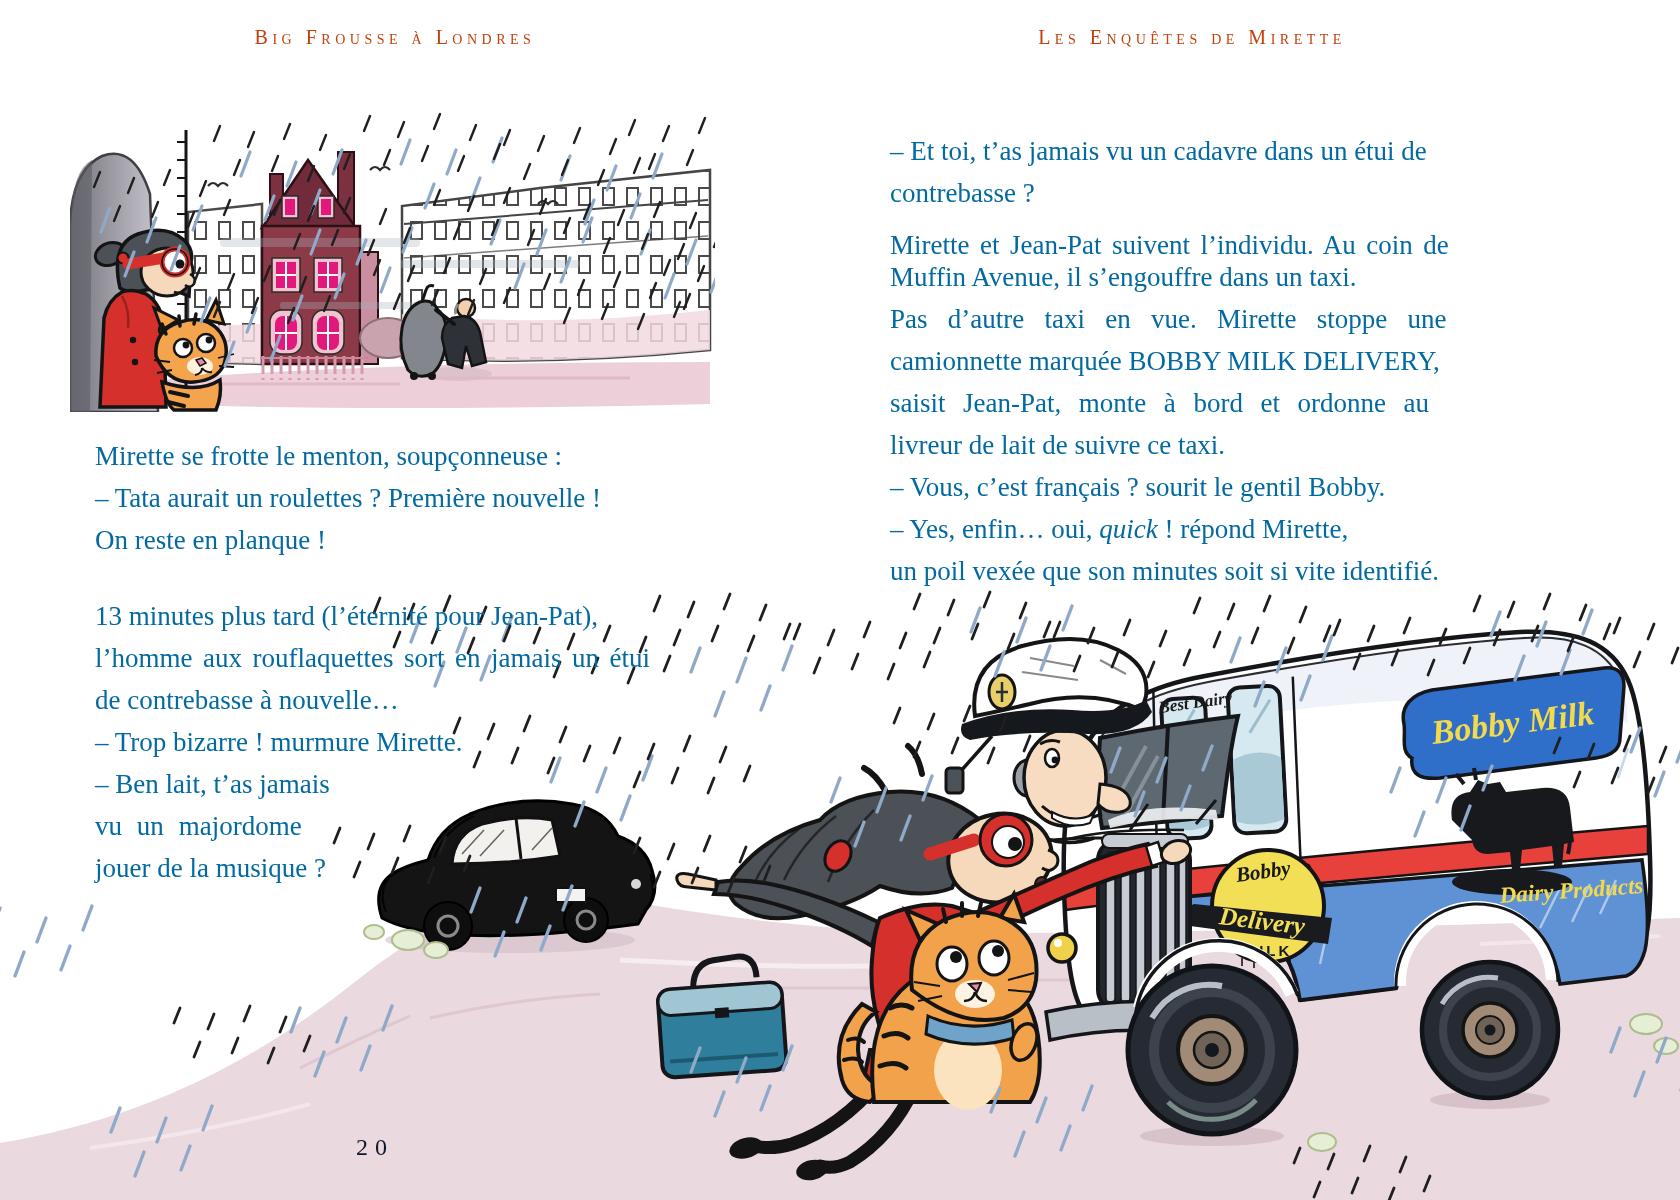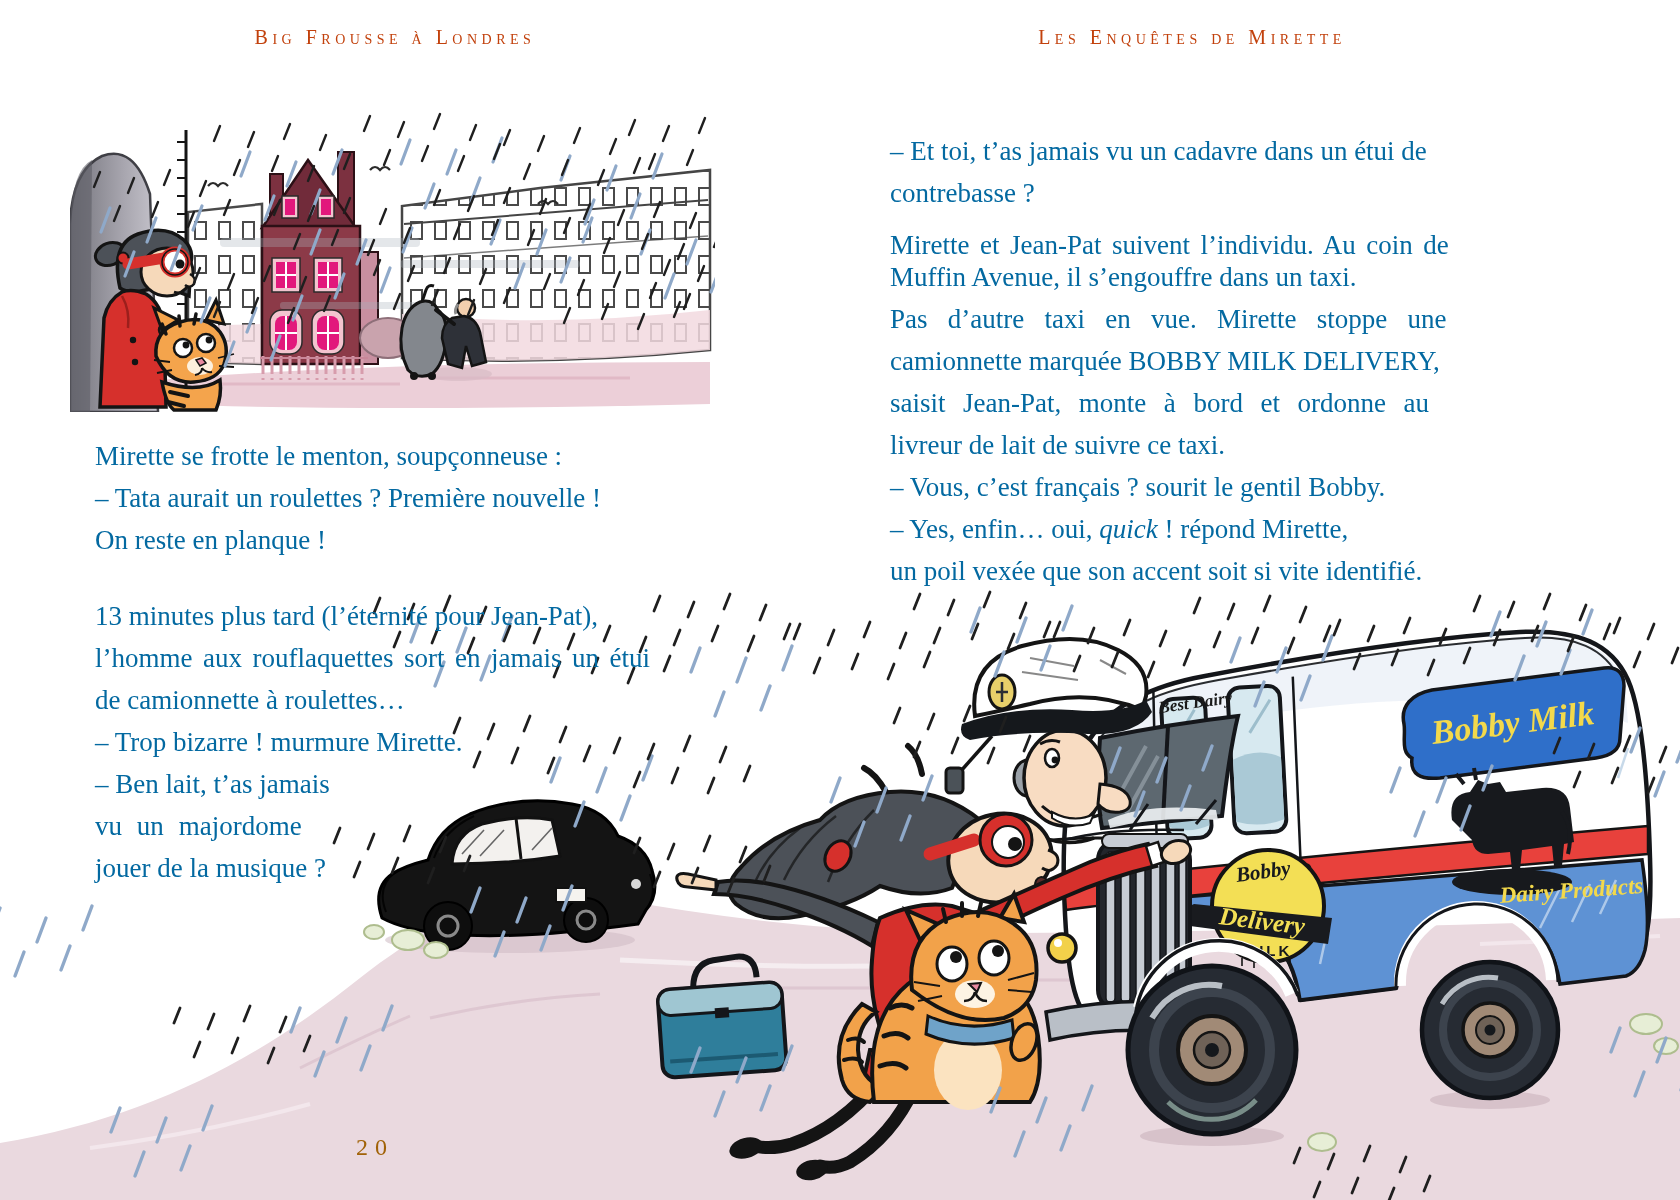--- a/index.html
+++ b/index.html
@@ -7,54 +7,54 @@
        font-family:"Liberation Serif",serif;color:#1c1c1c}
   .hdr{position:absolute;top:26px;font-size:20px;letter-spacing:4.5px;color:#c2410c;
        font-variant:small-caps;white-space:pre;transform:translateX(-50%)}
   .line{position:absolute;font-size:27px;line-height:42px;white-space:pre;color:#0369a1}
   .b{font-weight:normal}
   .i{font-style:italic}
   .ws1{word-spacing:.14em}
   .ws2{word-spacing:.5em}
   .ws3{word-spacing:.40em}
   .ws4{word-spacing:.30em}
-  .pgnum{position:absolute;top:1134px;left:356px;font-size:24px;letter-spacing:7px;color:#a16207;z-index:5}
+  .pgnum{position:absolute;top:1134px;left:356px;font-size:24px;letter-spacing:7px;color:#0f172a;z-index:5}
   svg{position:absolute;display:block}
   #illoTop{left:70px;top:112px;z-index:1}
   #illoBottom{left:0;top:588px;z-index:2}
   .txt{z-index:3}
 </style>
 </head>
 <body>
 
 <div class="hdr txt" style="left:395px">Big Frousse à Londres</div>
 <div class="hdr txt" style="left:1192px">Les Enquêtes de Mirette</div>
 
 <div class="line txt" style="left:95px;top:435px">Mirette se frotte le menton, soupçonneuse :</div>
 <div class="line txt" style="left:95px;top:477px">– Tata aurait un roulettes ? Première nouvelle !</div>
 <div class="line txt" style="left:95px;top:519px">On reste en planque !</div>
 <div class="line txt" style="left:95px;top:595px"><span class="b">13 minutes plus tard</span><span> (l’éternité pour Jean-Pat),</span></div>
 <div class="line txt ws1" style="left:95px;top:637px">l’homme aux rouflaquettes sort en jamais un étui</div>
-<div class="line txt" style="left:95px;top:679px">de camionnette à roulettes…</div>
+<div class="line txt" style="left:95px;top:679px">de contrebasse à nouvelle…</div>
 <div class="line txt" style="left:95px;top:721px">– Trop bizarre ! murmure Mirette.</div>
 <div class="line txt" style="left:95px;top:763px">– Ben lait, t’as jamais</div>
 <div class="line txt ws4" style="left:95px;top:805px">vu un majordome</div>
 <div class="line txt" style="left:95px;top:847px">jouer de la musique ?</div>
 
 <div class="line txt" style="left:890px;top:130px">– Et toi, t’as jamais vu un cadavre dans un étui de</div>
 <div class="line txt" style="left:890px;top:172px">contrebasse ?</div>
 <div class="line txt ws1" style="left:890px;top:224px">Mirette et Jean-Pat suivent l’individu. Au coin de</div>
 <div class="line txt" style="left:890px;top:256px">Muffin Avenue, il s’engouffre dans un taxi.</div>
 <div class="line txt ws2" style="left:890px;top:298px">Pas d’autre taxi en vue. Mirette stoppe une</div>
 <div class="line txt" style="left:890px;top:340px">camionnette marquée BOBBY MILK DELIVERY,</div>
 <div class="line txt ws3" style="left:890px;top:382px">saisit Jean-Pat, monte à bord et ordonne au</div>
 <div class="line txt" style="left:890px;top:424px">livreur de lait de suivre ce taxi.</div>
 <div class="line txt" style="left:890px;top:466px">– Vous, c’est français ? sourit le gentil Bobby.</div>
 <div class="line txt" style="left:890px;top:508px"><span>– Yes, enfin… oui, </span><span class="i">quick</span><span> ! répond Mirette,</span></div>
-<div class="line txt" style="left:890px;top:550px">un poil vexée que son accent soit si vite identifié.</div>
+<div class="line txt" style="left:890px;top:550px">un poil vexée que son minutes soit si vite identifié.</div>
 
 <div class="pgnum txt">20</div>
 
 <svg id="illoTop" width="645" height="300" viewBox="0 0 645 300">
   <defs>
     <linearGradient id="archg" x1="0" y1="0" x2="1" y2="0">
       <stop offset="0" stop-color="#74747c"></stop>
         <stop offset="0.6" stop-color="#a7a5ae"></stop>
         <stop offset="1" stop-color="#c6c4cc"></stop>
     </linearGradient>

